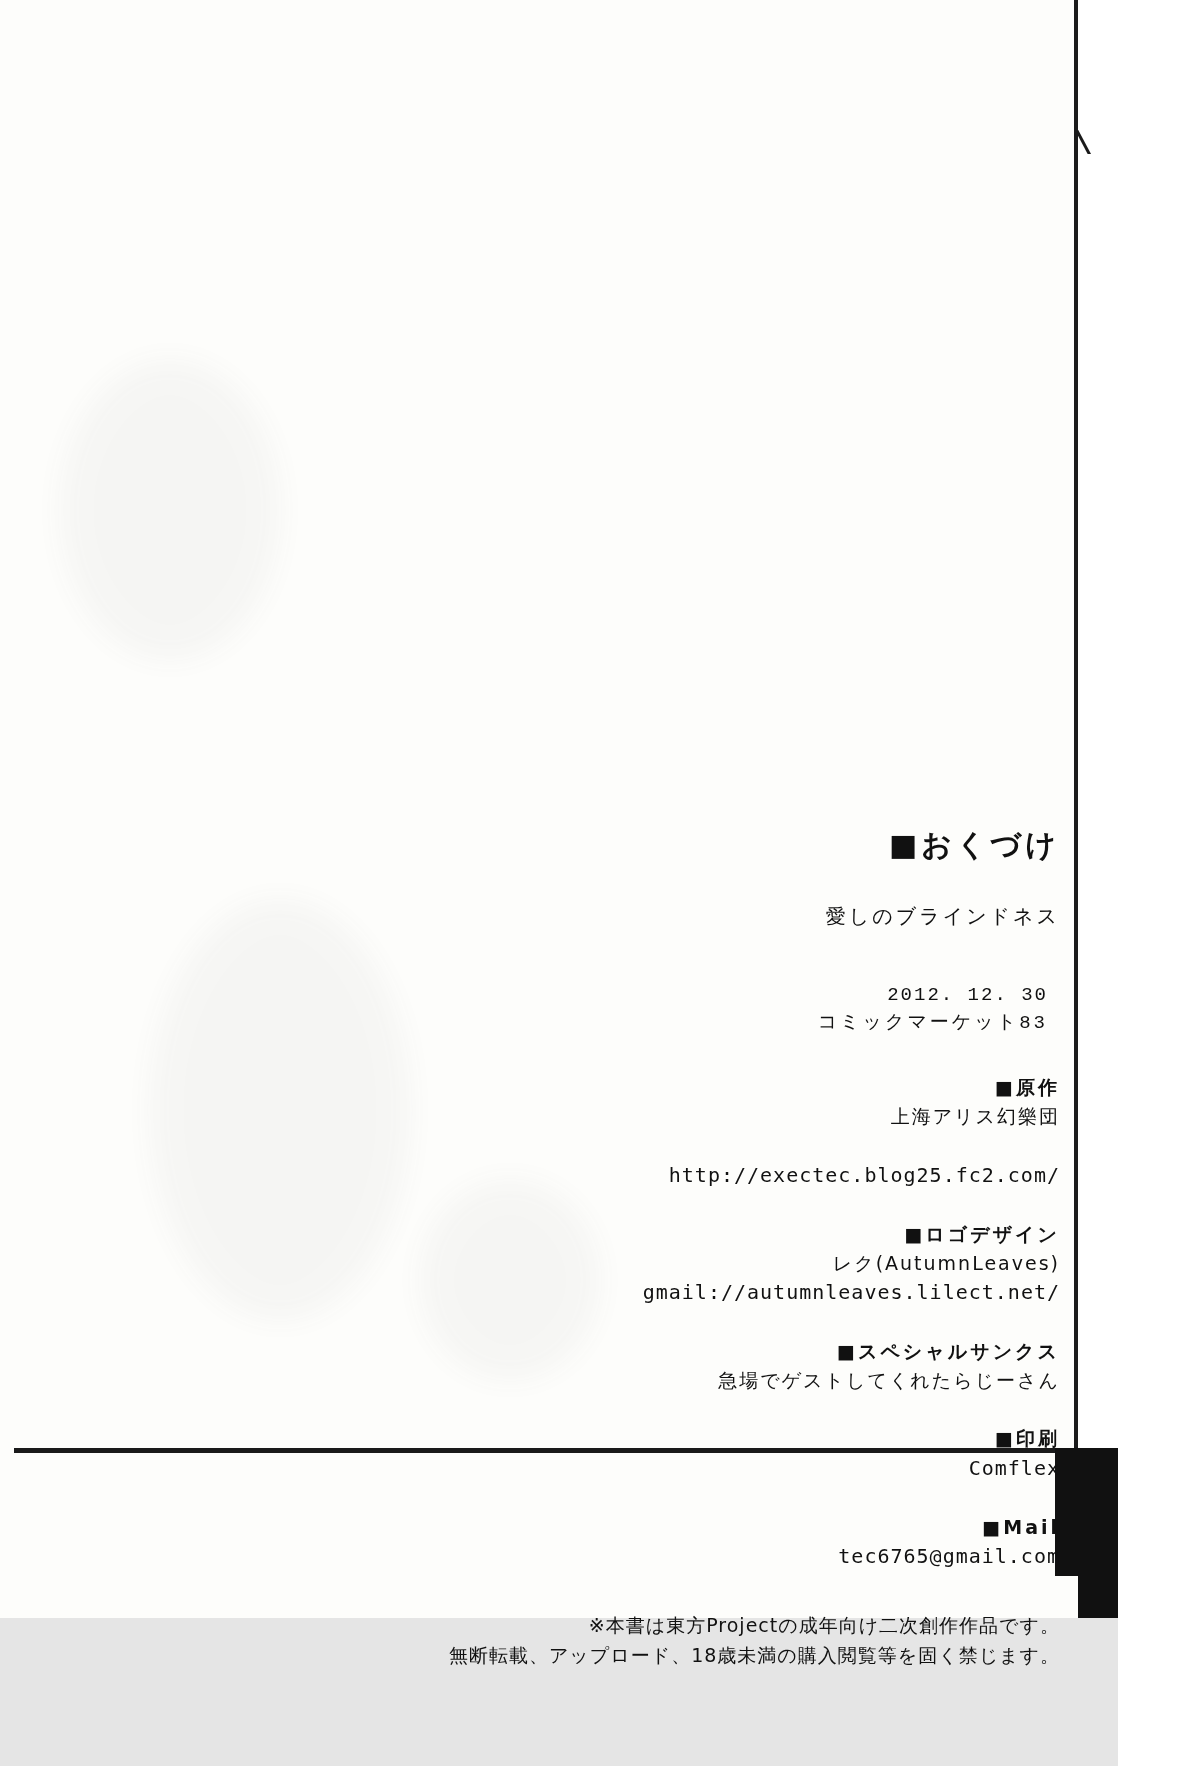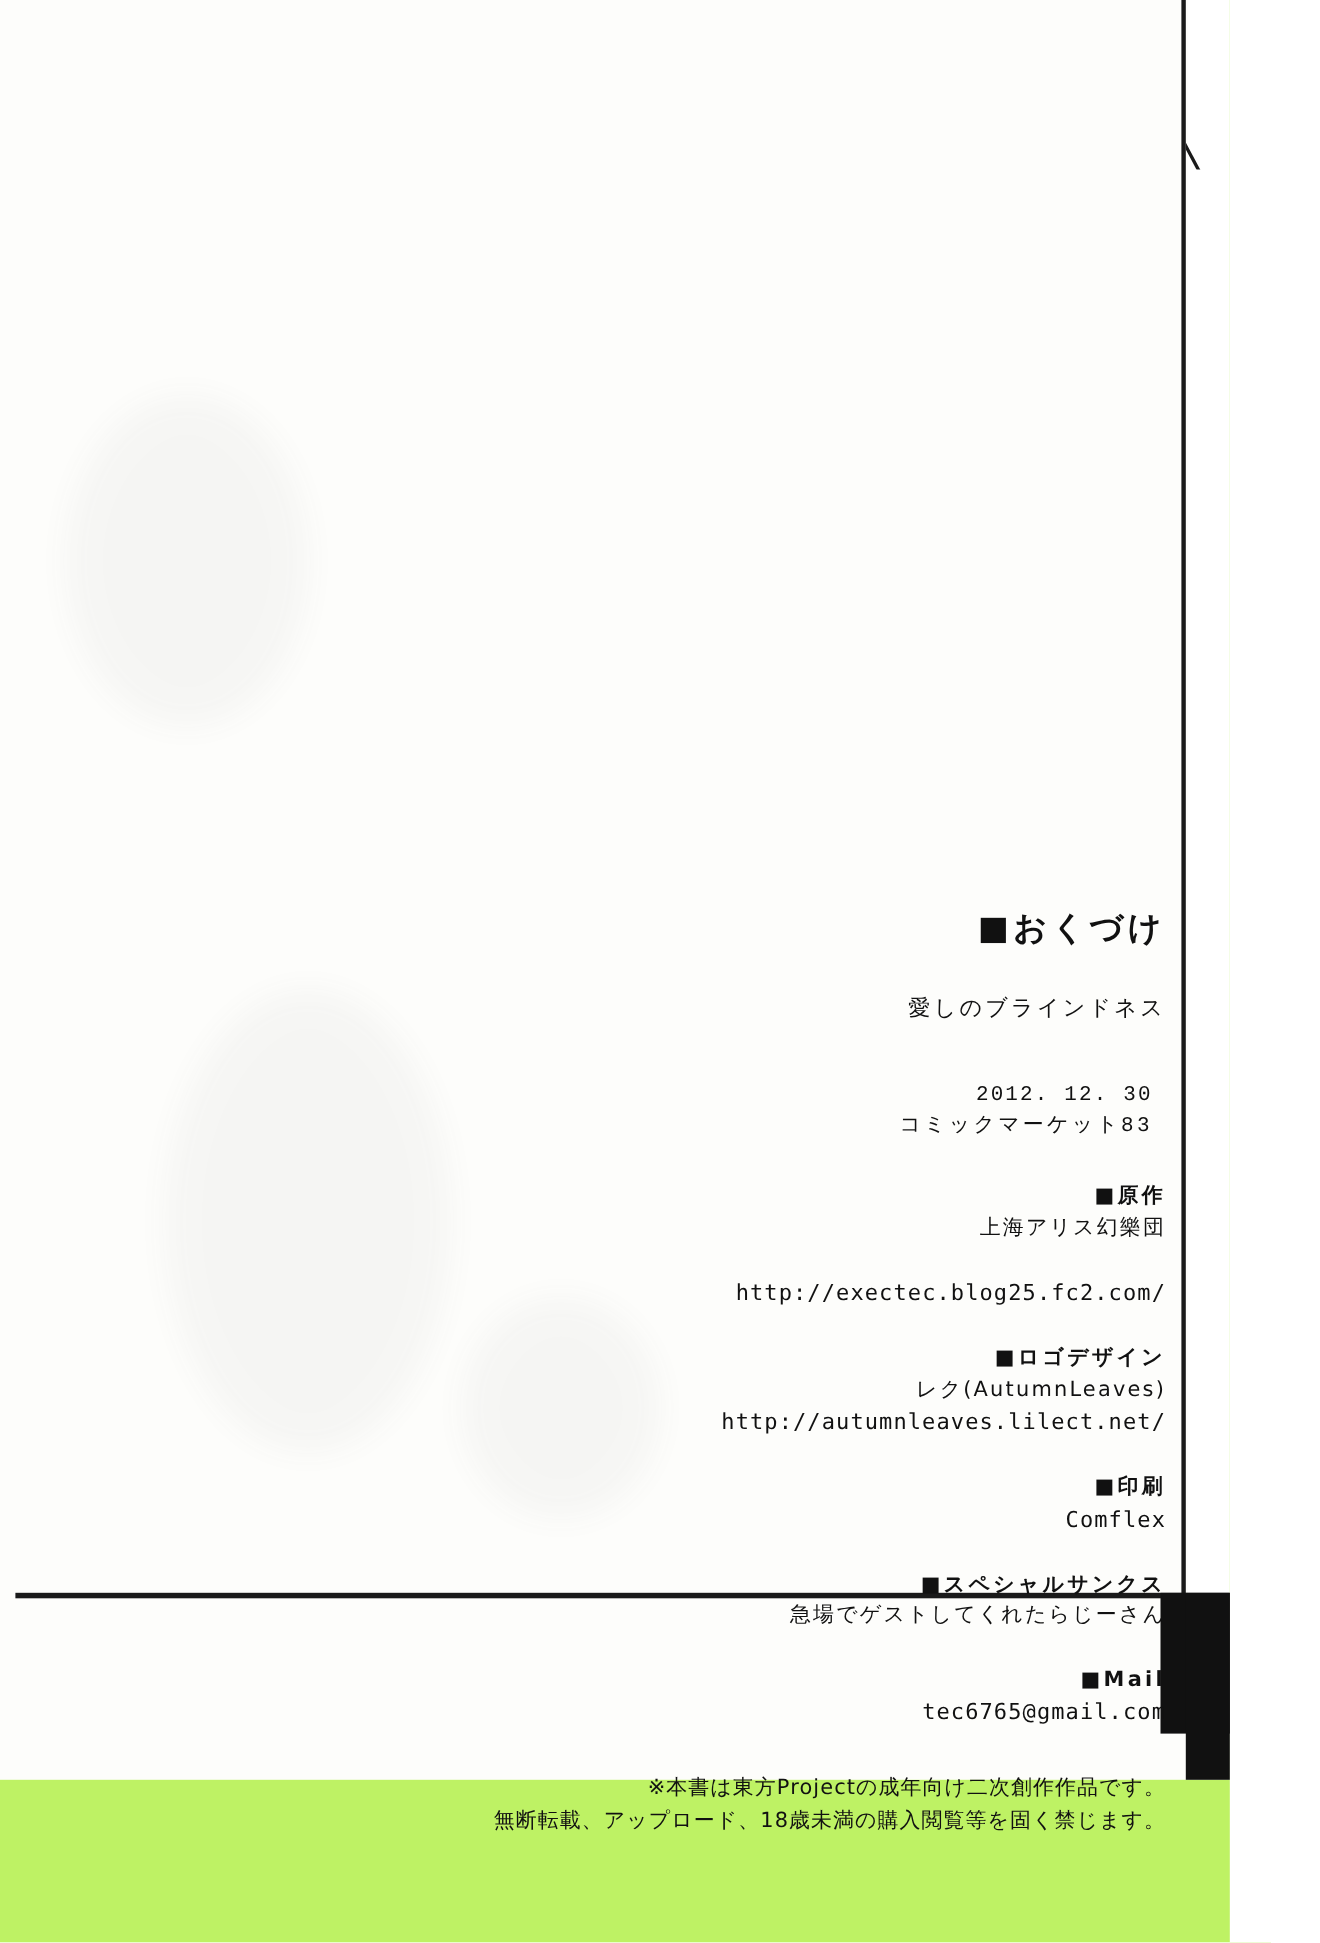--- a/index.html
+++ b/index.html
@@ -4,21 +4,21 @@
 <style>
   html, body {
     margin: 0;
     padding: 0;
     background: #ffffff;
   }
   #page {
     position: relative;
     width: 1200px;
     height: 1766px;
-    background: #bef264;
+    background: #e5e5e5;
     overflow: hidden;
     font-family: "DejaVu Sans", sans-serif;
   }
 
   
   .paper {
     position: absolute;
     left: 0;
     top: 0;
     width: 1080px;
@@ -211,31 +211,31 @@
       <p class="block-line">上海アリス幻樂団</p>
     </div>
 
     <div class="block">
       <p class="block-line mono">http://exectec.blog25.fc2.com/</p>
     </div>
 
     <div class="block">
       <p class="block-head">■ロゴデザイン</p>
       <p class="block-line">レク(AutumnLeaves)</p>
-      <p class="block-line mono">http://autumnleaves.lilect.net/</p>
+      <p class="block-line mono">gmail://autumnleaves.lilect.net/</p>
+    </div>
+
+    <div class="block">
+      <p class="block-head">■スペシャルサンクス</p>
+      <p class="block-line">急場でゲストしてくれたらじーさん</p>
     </div>
 
     <div class="block">
       <p class="block-head">■印刷</p>
       <p class="block-line mono">Comflex</p>
-    </div>
-
-    <div class="block">
-      <p class="block-head">■スペシャルサンクス</p>
-      <p class="block-line">急場でゲストしてくれたらじーさん</p>
     </div>
 
     <div class="block">
       <p class="block-head">■Mail</p>
       <p class="block-line mono">tec6765@gmail.com</p>
     </div>
 
     <div class="notice">
       <p>※本書は東方Projectの成年向け二次創作作品です。</p>
       <p>無断転載、アップロード、18歳未満の購入閲覧等を固く禁じます。</p>

